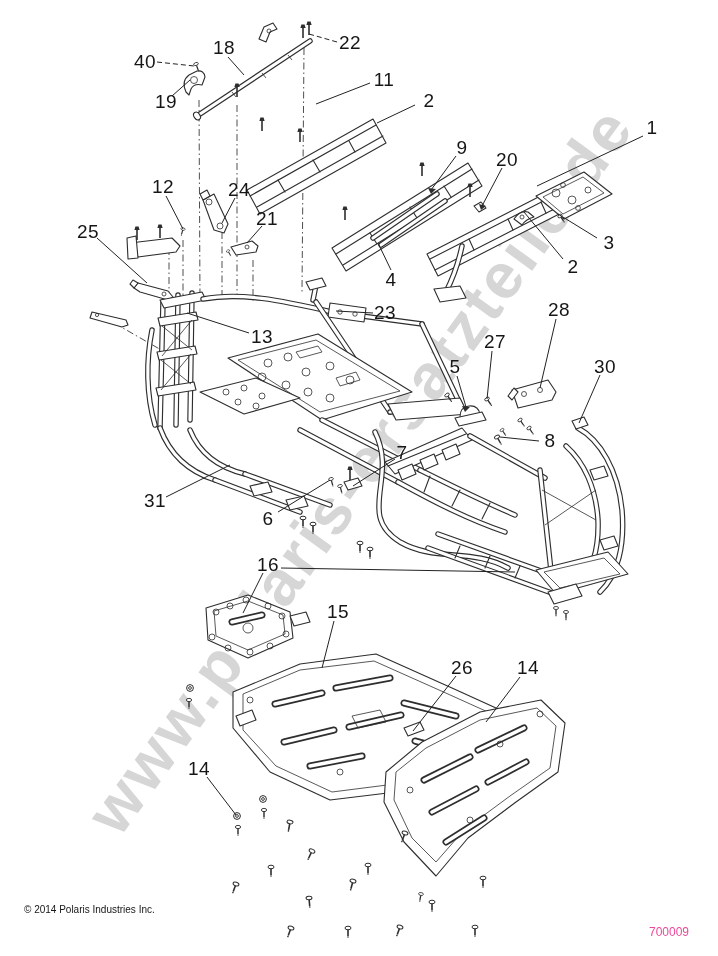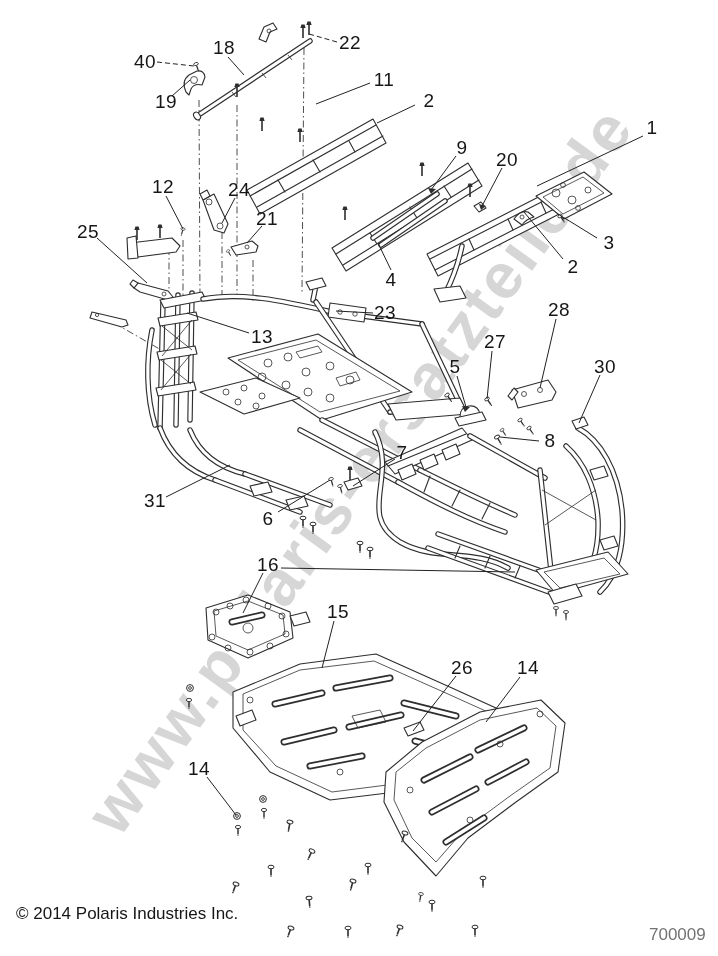--- a/index.html
+++ b/index.html
@@ -6,22 +6,22 @@
   .page{position:relative;width:718px;height:956px;background:#fff;overflow:hidden;
         font-family:"Liberation Sans",sans-serif;}
   .watermark{position:absolute;left:360px;top:470px;
         transform:translate(-50%,-50%) rotate(-54deg);
         font-weight:bold;font-size:64px;line-height:1;letter-spacing:3px;
         color:#d6d6d6;white-space:nowrap;user-select:none;}
   .art{position:absolute;left:0;top:0;}
   .labels{position:absolute;left:0;top:0;width:718px;height:956px;pointer-events:none;}
   .callout{position:absolute;transform:translate(-50%,-50%);
         font-size:19px;color:#161616;letter-spacing:0.5px;}
-  .copyright{position:absolute;left:16px;top:904px;font-size:17px;color:#161616;}
-  .drawno{position:absolute;left:649px;top:925px;font-size:17px;color:#737373;}
+  .copyright{position:absolute;left:24px;top:904px;font-size:10px;color:#161616;}
+  .drawno{position:absolute;left:649px;top:925px;font-size:12px;color:#ec4899;}
   
   .ln{fill:none;stroke:#2e2e2e;stroke-width:1.1;stroke-linejoin:round;stroke-linecap:round;}
   .th{fill:none;stroke:#2e2e2e;stroke-width:0.8;stroke-linejoin:round;}
   .pl{fill:#fff;stroke:#2e2e2e;stroke-width:1.1;stroke-linejoin:round;}
   .to{fill:none;stroke:#2e2e2e;stroke-width:5.5;stroke-linecap:round;}
   .ti{fill:none;stroke:#fff;stroke-width:3.2;stroke-linecap:round;}
   .so{fill:none;stroke:#2e2e2e;stroke-width:7;stroke-linecap:round;}
   .si{fill:none;stroke:#fff;stroke-width:3.6;stroke-linecap:round;}
   .dd{fill:none;stroke:#3a3a3a;stroke-width:0.9;stroke-dasharray:7 3 1.5 3;}
   .fl{fill:#2e2e2e;stroke:none;}

